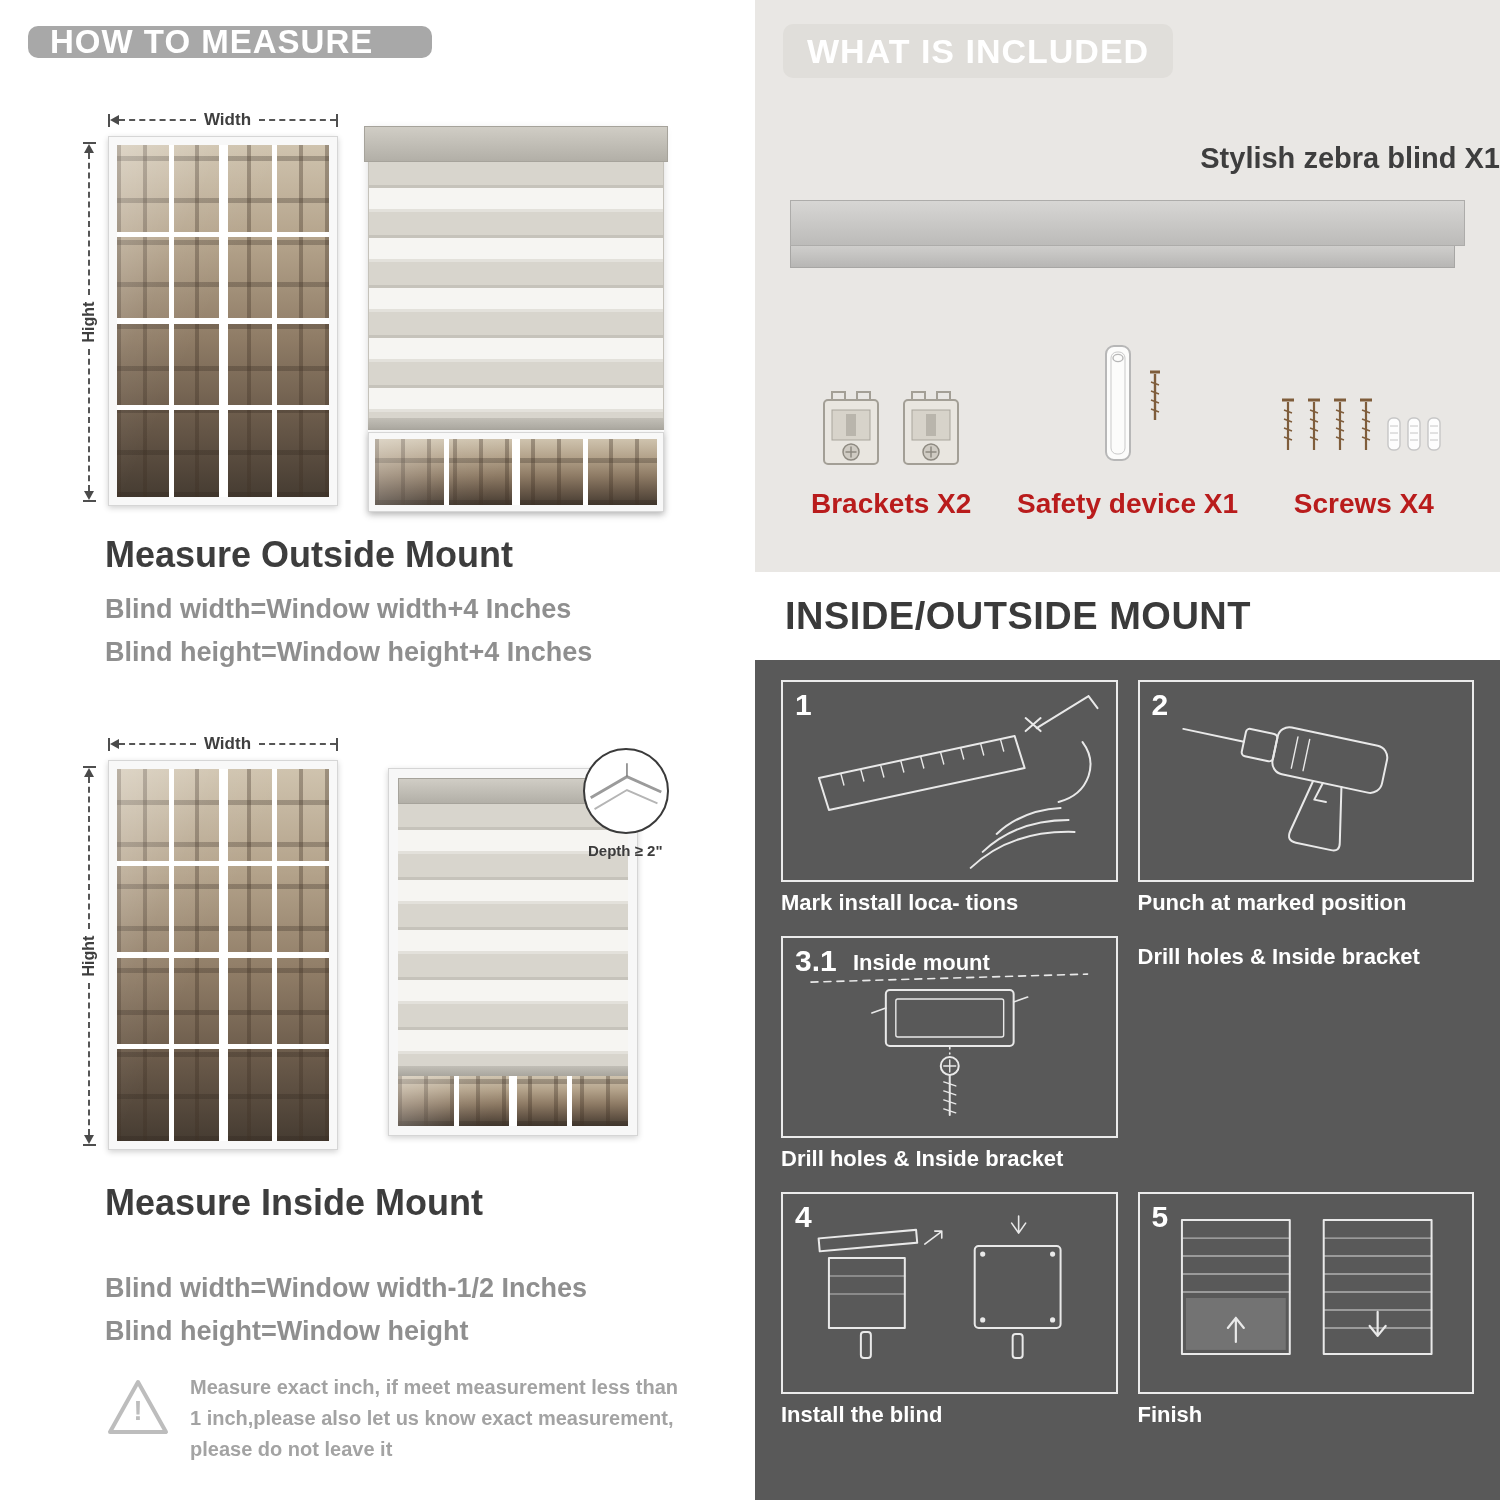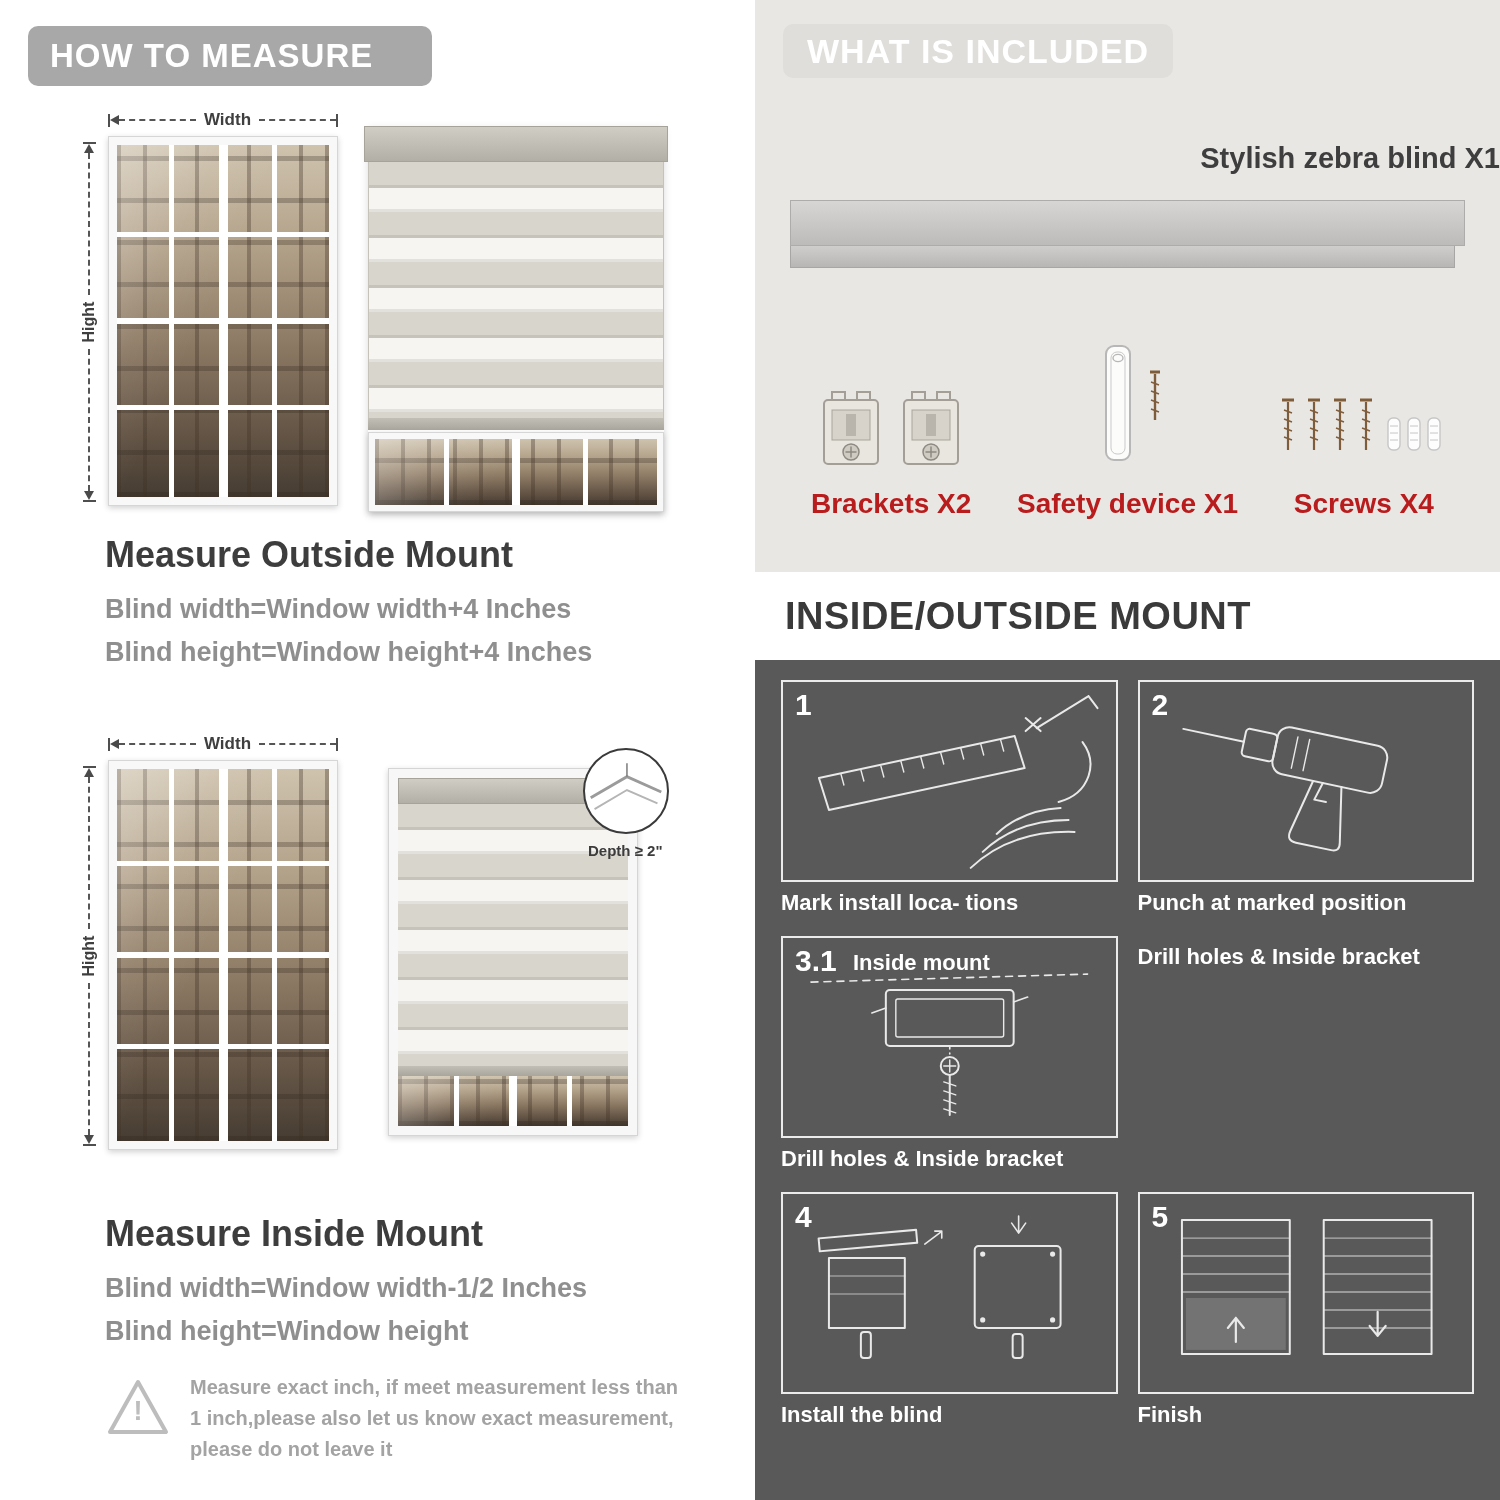--- a/index.html
+++ b/index.html
@@ -1,20 +1,20 @@
 <!DOCTYPE html>
 <html><head>
 <meta charset="utf-8">
 <style>
   html,body{margin:0;padding:0;background:#fff;}
   .canvas{position:relative;width:1500px;height:1500px;background:#ffffff;overflow:hidden;
           font-family:"Liberation Sans",sans-serif;}
 
   
-  .l-pill{position:absolute;left:28px;top:26px;width:404px;height:60px;background:#a8a8a8;
+  .l-pill{position:absolute;left:28px;top:26px;width:404px;height:32px;background:#a8a8a8;
           border-radius:10px;color:#fff;font-size:33px;font-weight:bold;display:flex;
           align-items:center;padding-left:22px;letter-spacing:1px;box-sizing:border-box;}
   .sec-title{position:absolute;font-size:36px;font-weight:bold;color:#3d3d3d;}
   .sec-sub{position:absolute;font-size:27px;font-weight:bold;color:#8f8f8f;}
 
   
   .harrow{position:absolute;display:flex;align-items:center;color:#3f3f3f;
           font-weight:bold;font-size:17px;}
   .harrow .dash{flex:1;height:0;border-top:2px dashed #555;}
   .harrow .ah{width:0;height:0;border-top:5px solid transparent;border-bottom:5px solid transparent;}
@@ -205,21 +205,21 @@
 
   <div class="depthc">
     <svg viewBox="0 0 86 86">
       <path d="M6,50 L44,28 L80,44" fill="none" stroke="#9b9b9b" stroke-width="3"></path>
       <path d="M10,62 L44,42 L76,56" fill="none" stroke="#b5b5b5" stroke-width="2"></path>
       <path d="M44,28 V14" fill="none" stroke="#7d7d7d" stroke-width="1.6"></path>
     </svg>
   </div>
   <div class="depthl">Depth ≥ 2"</div>
 
-  <div class="sec-title" style="left:105px;top:1213px;">Measure Inside Mount</div>
+  <div class="sec-title" style="left:105px;top:1182px;">Measure Inside Mount</div>
   <div class="sec-sub" style="left:105px;top:1273px;">Blind width=Window width-1/2 Inches</div>
   <div class="sec-sub" style="left:105px;top:1316px;">Blind height=Window height</div>
 
   <div class="note-icon">
     <svg viewBox="0 0 64 58">
         <polygon points="32,4 60,54 4,54"></polygon>
       </svg>
     <span class="excl">!</span>
   </div>
   <div class="note-text">Measure exact inch, if meet measurement less than 1 inch,please also let us know exact measurement, please do not leave it</div>

